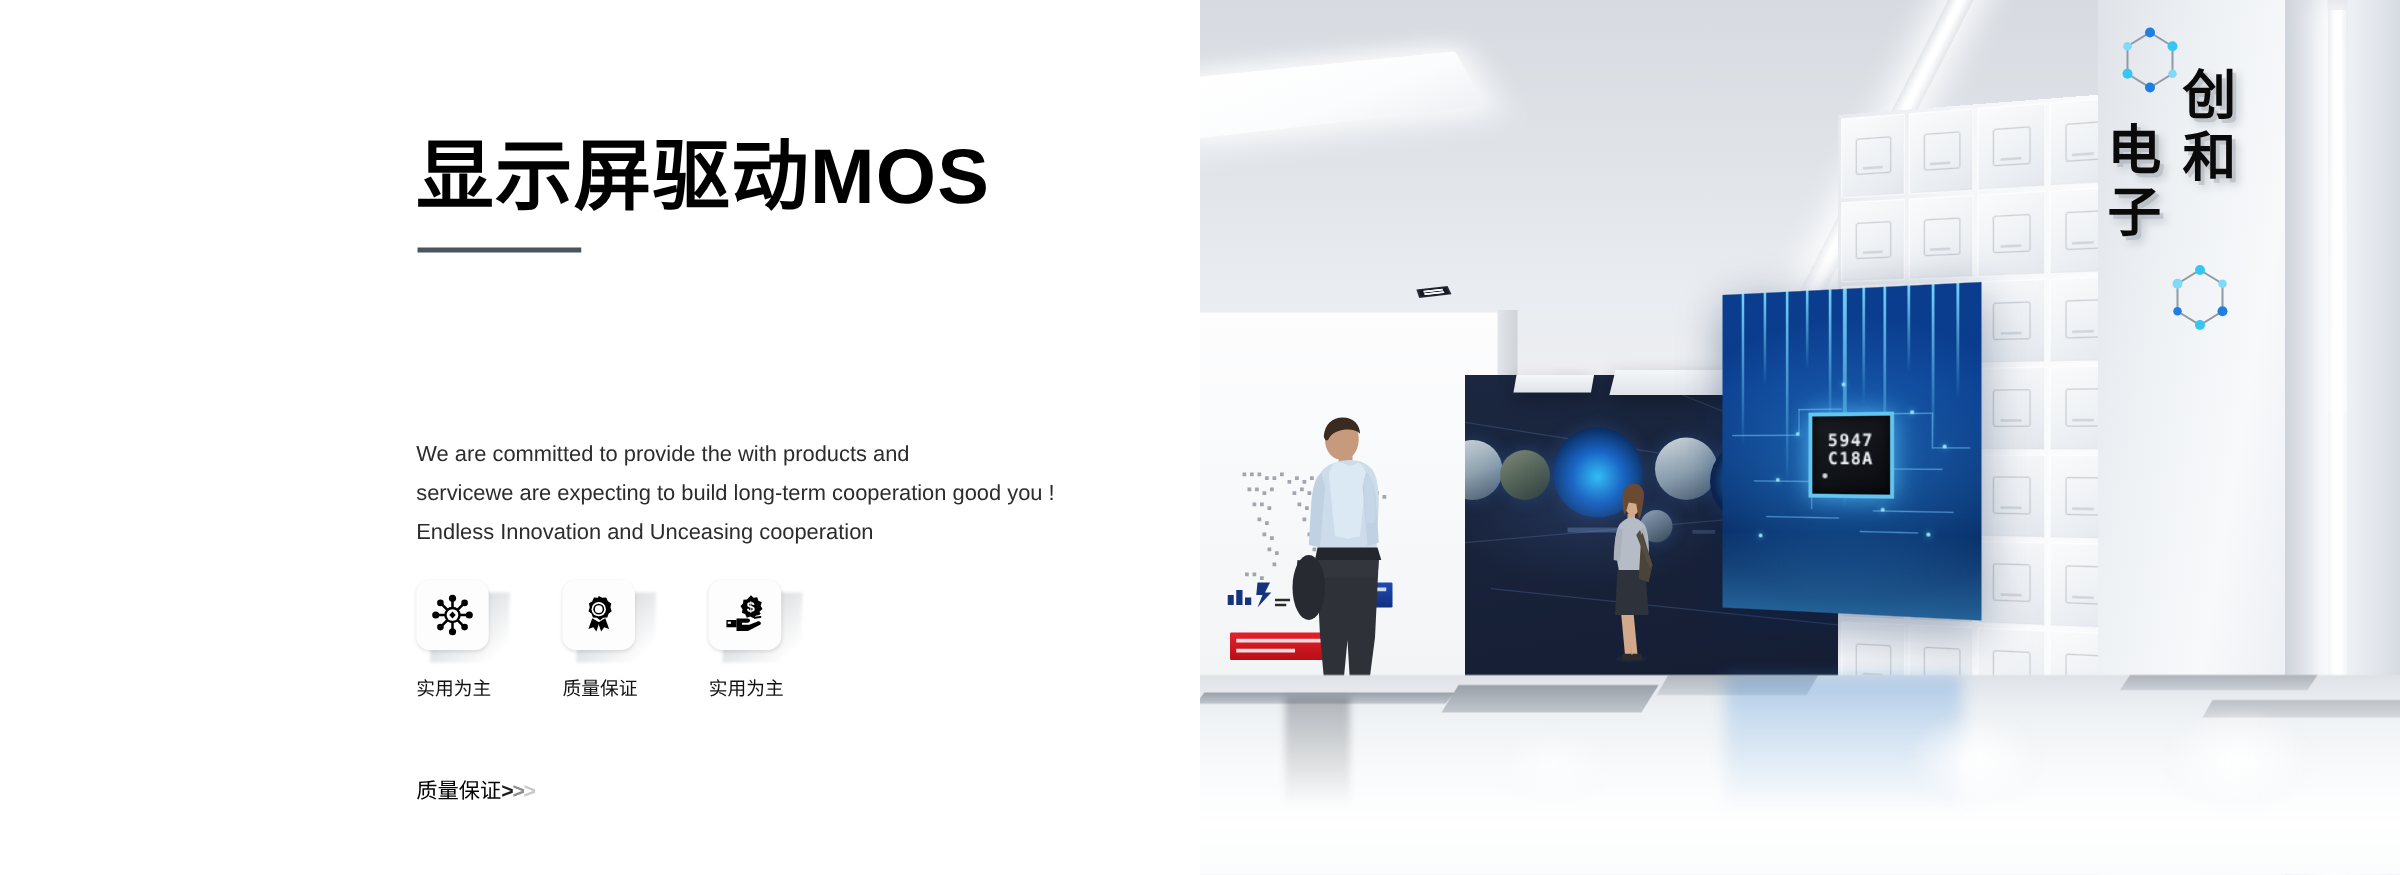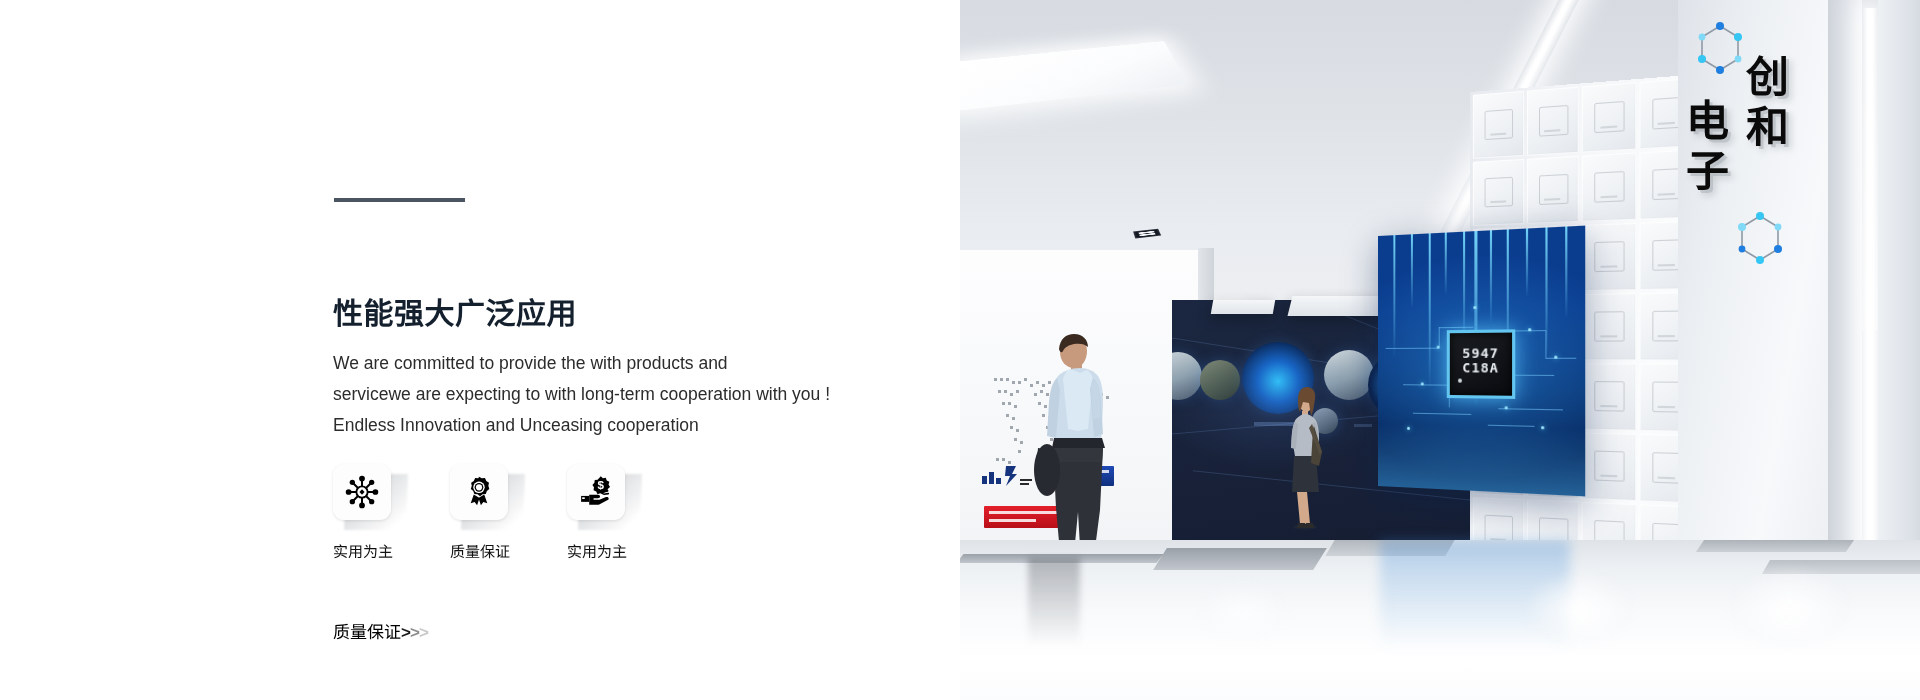--- a/index.html
+++ b/index.html
@@ -458,28 +458,28 @@
   }
 </style>
 </head>
 <body>
 
 <div class="banner">
 
   <div class="left-panel">
     <div class="content">
 
+      <h1 class="main-title">显示屏驱动MOS</h1>
 
       <div class="divider"></div>
 
-      <h2 class="sub-title">性能强大广泛应用</h2>
 
       <p class="desc">
         <span class="desc-line">We are committed to provide the with products and</span>
-        <span class="desc-line">servicewe are expecting to with long-term cooperation with you !</span>
+        <span class="desc-line">servicewe are expecting to build long-term cooperation good you !</span>
         <span class="desc-line">Endless Innovation and Unceasing cooperation</span>
       </p>
 
       <div class="features">
 
         <div class="feature">
           <div class="tile-wrap">
             <div class="tile-shadow"></div>
             <div class="tile">
               <svg width="34" height="34" viewBox="0 0 32 32" aria-hidden="true">

